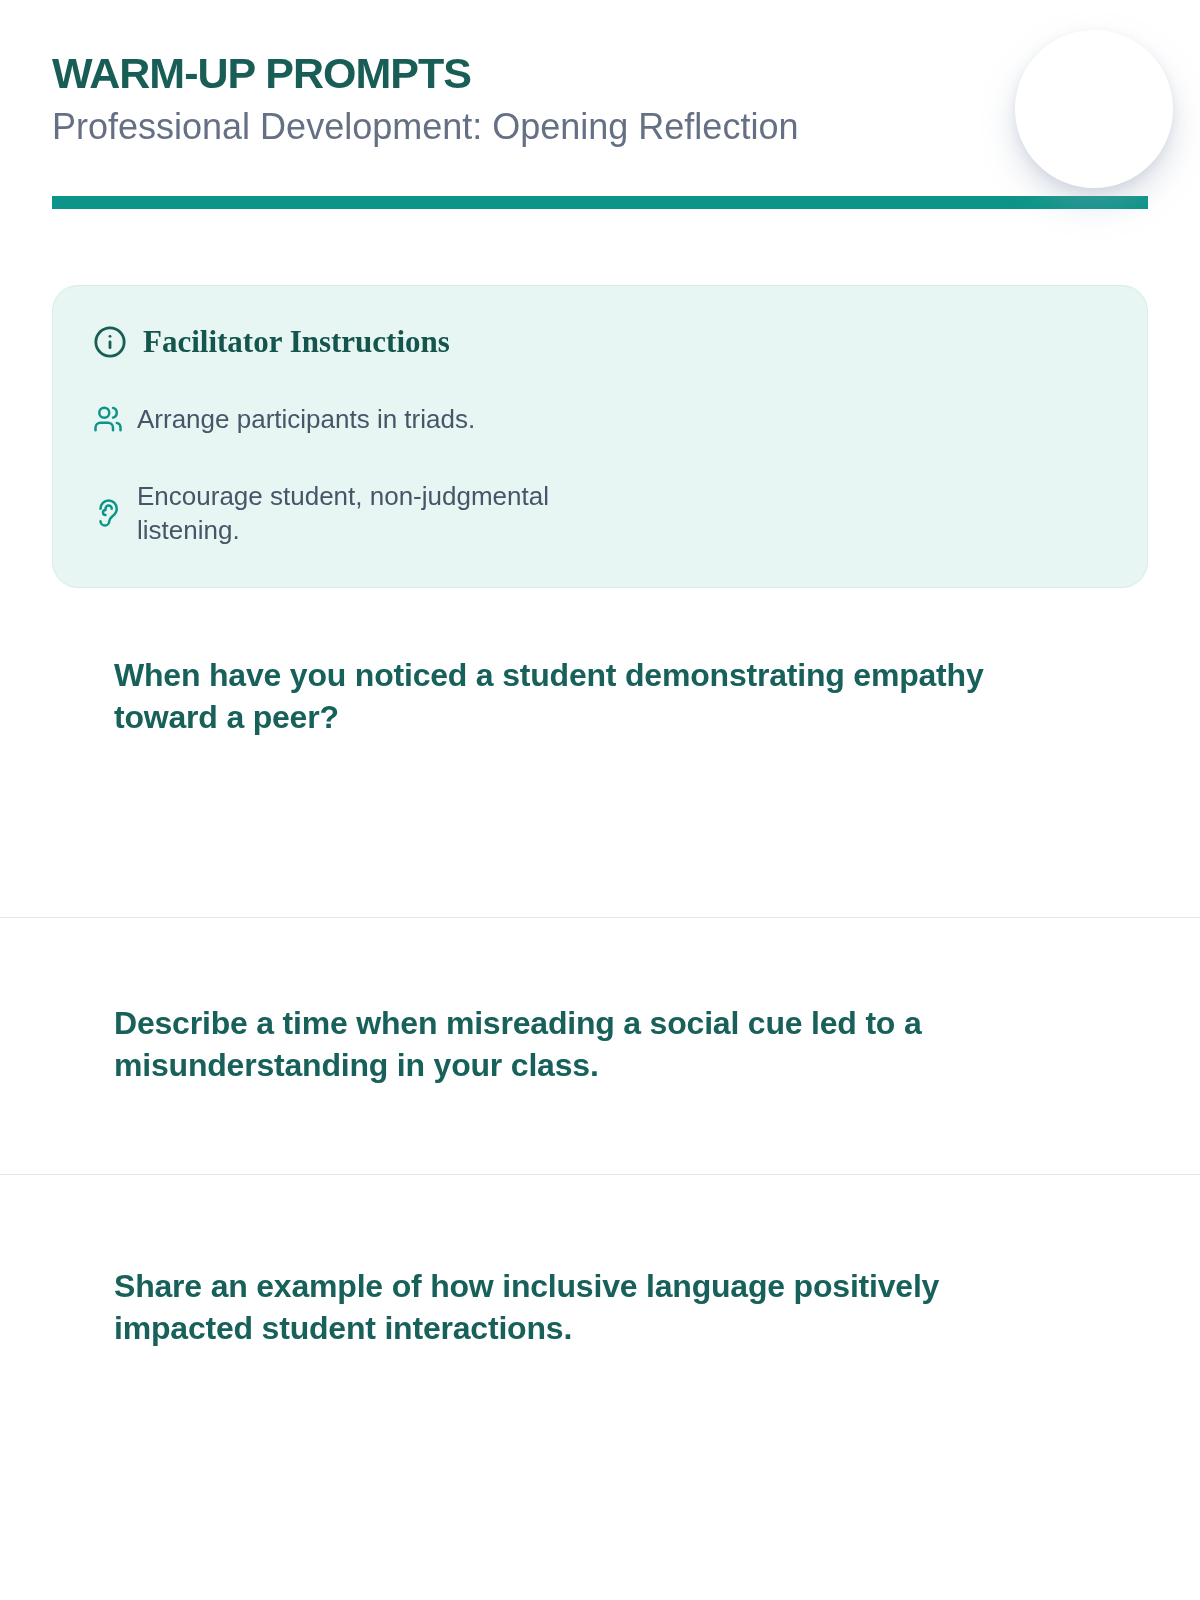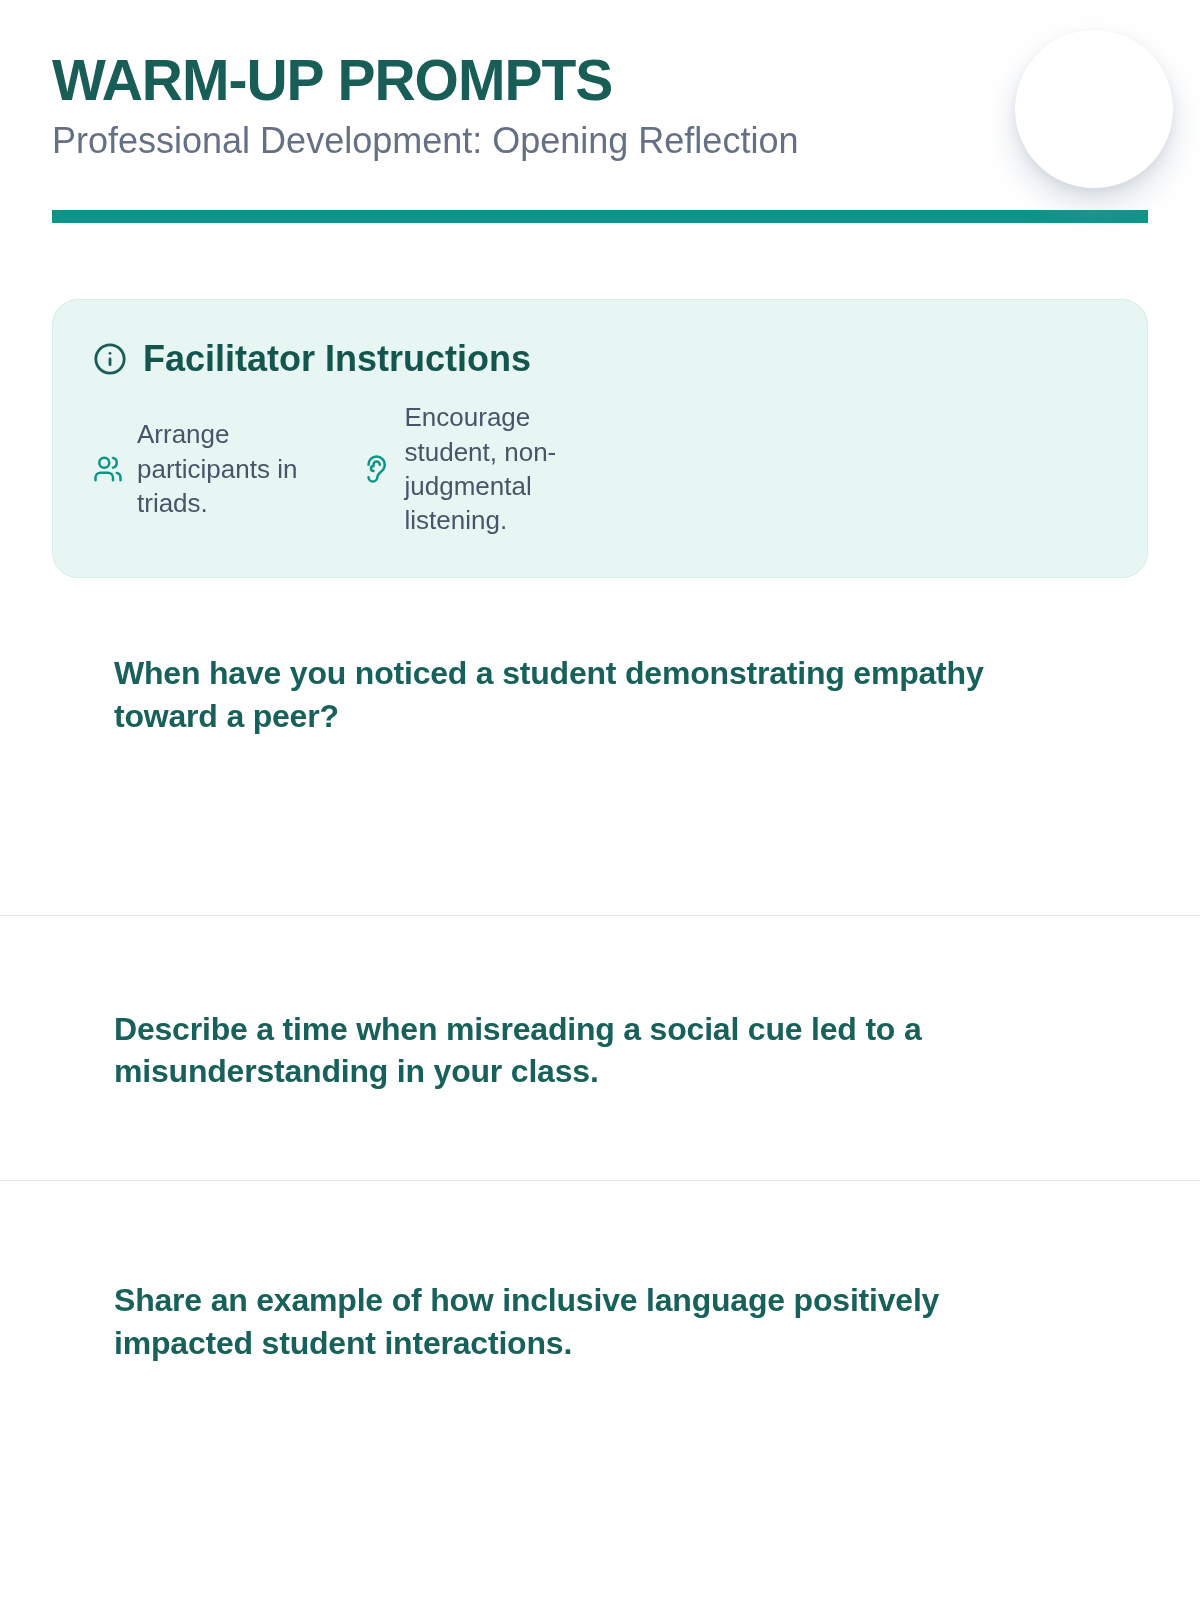--- a/index.html
+++ b/index.html
@@ -18,21 +18,21 @@
   .logo-circle {
     position: absolute;
     left: 1015px; top: 30px;
     width: 158px; height: 158px;
     border-radius: 50%;
     background: #ffffff;
     box-shadow: 0 16px 32px rgba(148,163,184,0.35), 0 4px 10px rgba(148,163,184,0.18);
     z-index: 2;
   }
   .page-title {
-    font-size: 57px;
+    font-size: 43px;
     font-weight: 700;
     letter-spacing: -1px;
     color: #185e56;
     line-height: 1.0;
   }
   .page-subtitle {
     margin-top: 10px;
     font-size: 36px;
     color: #667084;
     line-height: 1.2;
@@ -53,29 +53,29 @@
     border-radius: 26px;
     padding: 38px 40px 40px 40px;
   }
   .fac-heading {
     display: flex;
     align-items: center;
     gap: 16px;
   }
   .fac-heading .icon { display: inline-flex; color: #185e56; }
   .fac-heading h2 {
-    font-family: Liberation Sans, sans-serif;
-    font-size: 36px;
+    font-family: Liberation Serif, serif;
+    font-size: 31px;
     font-weight: 700;
     color: #14554e;
   }
   .fac-grid {
-    margin-top: 20px;
+    margin-top: 42px;
     display: grid;
-    grid-template-columns: 1fr 1fr 1fr 1fr;
+    grid-template-columns: 1fr;
     column-gap: 56px;
     row-gap: 42px;
     align-items: center;
   }
   .fac-item {
     display: flex;
     align-items: center;
     gap: 14px;
   }
   .fac-item .icon { display: inline-flex; flex-shrink: 0; color: #0d9488; }
@@ -93,21 +93,20 @@
   .prompt-section:nth-of-type(2) { padding-bottom: 88px; }
   .prompt-section:nth-of-type(3) { padding-top: 90px; padding-bottom: 60px; }
   .prompt-text {
     font-size: 32px;
     font-weight: 700;
     letter-spacing: -0.2px;
     line-height: 1.32;
     color: #17615a;
     white-space: pre-line;
     max-width: 995px;
-    margin-top: 8px;
   }
 
   svg { display: block; }
 </style>
 </head>
 <body>
 
 <div class="page">
 
   <header class="header">

